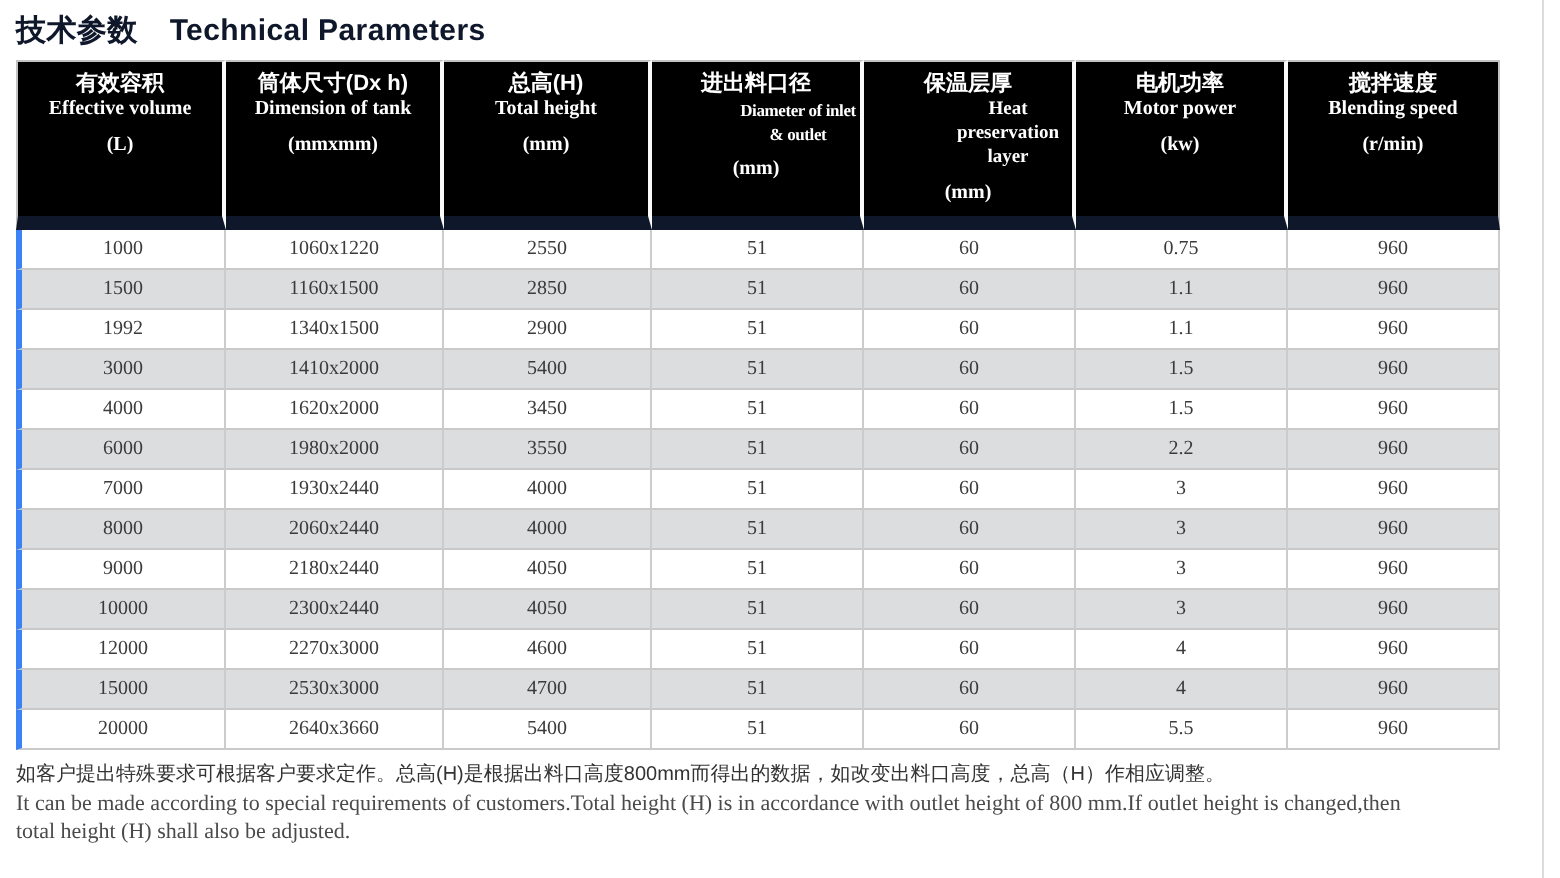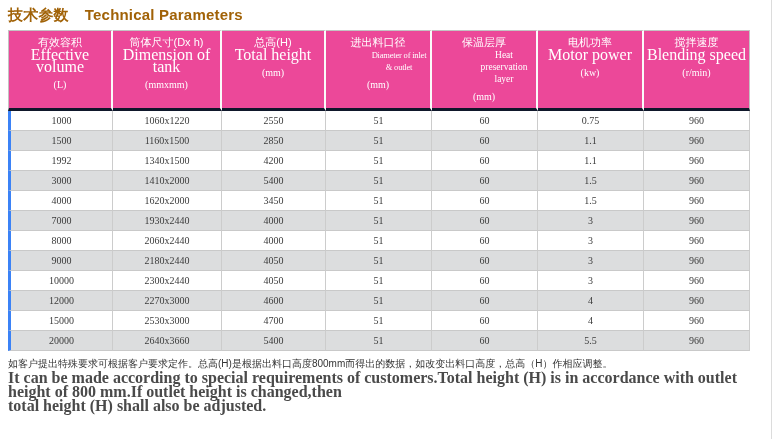--- a/index.html
+++ b/index.html
@@ -1,52 +1,52 @@
 <!DOCTYPE html>
 <html><head>
 <meta charset="utf-8">
 <style>
   * { box-sizing: border-box; margin: 0; padding: 0; }
   html, body { width: 780px; height: 439px; background: #ffffff; overflow: hidden; }
   body { font-family: "Liberation Sans", sans-serif; position: relative; }
 
   .title-row {
     padding: 6px 0 5px 8px;
-    color: #a16207;
+    color: #0f172a;
     font-weight: bold;
     font-size: 15px;
     letter-spacing: 0.2px;
   }
   .title-zh { margin-right: 16px; }
 
   table.spec {
     border-collapse: separate;
     border-spacing: 0;
     table-layout: fixed;
     margin-left: 8px;
     width: 742px;
   }
 
   
   th {
-    background: #ec4899;
+    background: #000000;
     color: #ffffff;
-    font-weight: normal;
+    font-weight: bold;
     vertical-align: top;
     padding: 4px 1px 5px 1px;
     border-top: 1px solid #c3c3c3;
-    border-bottom: 3px solid #0f172a;
+    border-bottom: 7px solid #0f172a;
     border-right: 2px solid #fafafa;
     height: 55px;
   }
   th:first-child { border-left: 1px solid #c3c3c3; }
   th:last-child  { border-right: 1px solid #c3c3c3; margin-top: 30px; }
 
   .h-zh  { font-size: 11px; line-height: 14px; font-family: "Liberation Sans", sans-serif; }
-  .h-en  { font-size: 16px; line-height: 12px; font-family: "Liberation Serif", serif; }
+  .h-en  { font-size: 10px; line-height: 12px; font-family: "Liberation Serif", serif; }
   .h-unit{ font-size: 10px; line-height: 12px; margin-top: 6px; font-family: "Liberation Serif", serif; }
   th.col-4 .h-en { font-size: 8.5px; letter-spacing: -0.2px; margin-left: 42px; }
   th.col-5 .h-en { font-size: 9.5px; padding-left: 40px; }
 
   td {
     height: 20px;
     text-align: center;
     vertical-align: middle;
     font-family: "Liberation Serif", serif;
     font-size: 10px;
@@ -59,25 +59,24 @@
   tbody tr:nth-child(even) td { background: #dcddde; }
 
   .notes { margin: 5px 0 0 8px; width: 756px; }
   .note-zh {
     font-size: 10px;
     line-height: 15px;
     color: #333333;
     font-family: "Liberation Sans", sans-serif;
   }
   .note-en {
-    font-size: 16px;
+    font-size: 11px;
     line-height: 14px;
     color: #4a4a4a;
     font-family: "Liberation Serif", serif;
-    font-weight: bold;
   }
 
   .page-edge-line {
     position: absolute;
     top: 0; bottom: 0;
     right: 8px;
     width: 1px;
     background: #dcdcdc;
   }
 </style>
@@ -152,21 +151,21 @@
         <td>1160x1500</td>
         <td>2850</td>
         <td>51</td>
         <td>60</td>
         <td>1.1</td>
         <td>960</td>
       </tr>
       <tr>
         <td>1992</td>
         <td>1340x1500</td>
-        <td>4200</td>
+        <td>2900</td>
         <td>51</td>
         <td>60</td>
         <td>1.1</td>
         <td>960</td>
       </tr>
       <tr>
         <td>3000</td>
         <td>1410x2000</td>
         <td>5400</td>
         <td>51</td>
@@ -174,20 +173,29 @@
         <td>1.5</td>
         <td>960</td>
       </tr>
       <tr>
         <td>4000</td>
         <td>1620x2000</td>
         <td>3450</td>
         <td>51</td>
         <td>60</td>
         <td>1.5</td>
+        <td>960</td>
+      </tr>
+      <tr>
+        <td>6000</td>
+        <td>1980x2000</td>
+        <td>3550</td>
+        <td>51</td>
+        <td>60</td>
+        <td>2.2</td>
         <td>960</td>
       </tr>
       <tr>
         <td>7000</td>
         <td>1930x2440</td>
         <td>4000</td>
         <td>51</td>
         <td>60</td>
         <td>3</td>
         <td>960</td>

